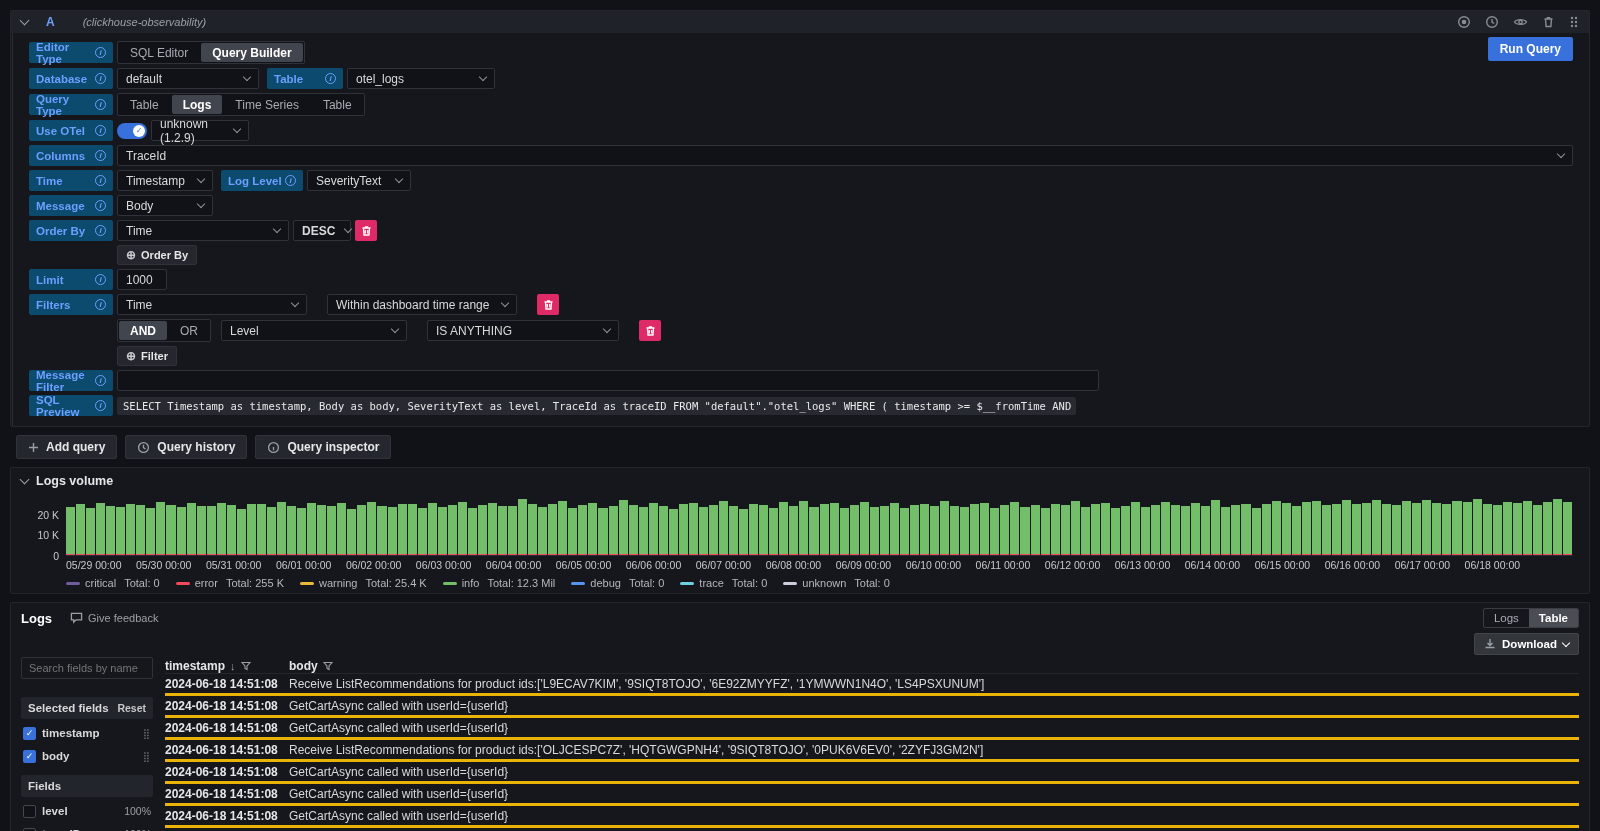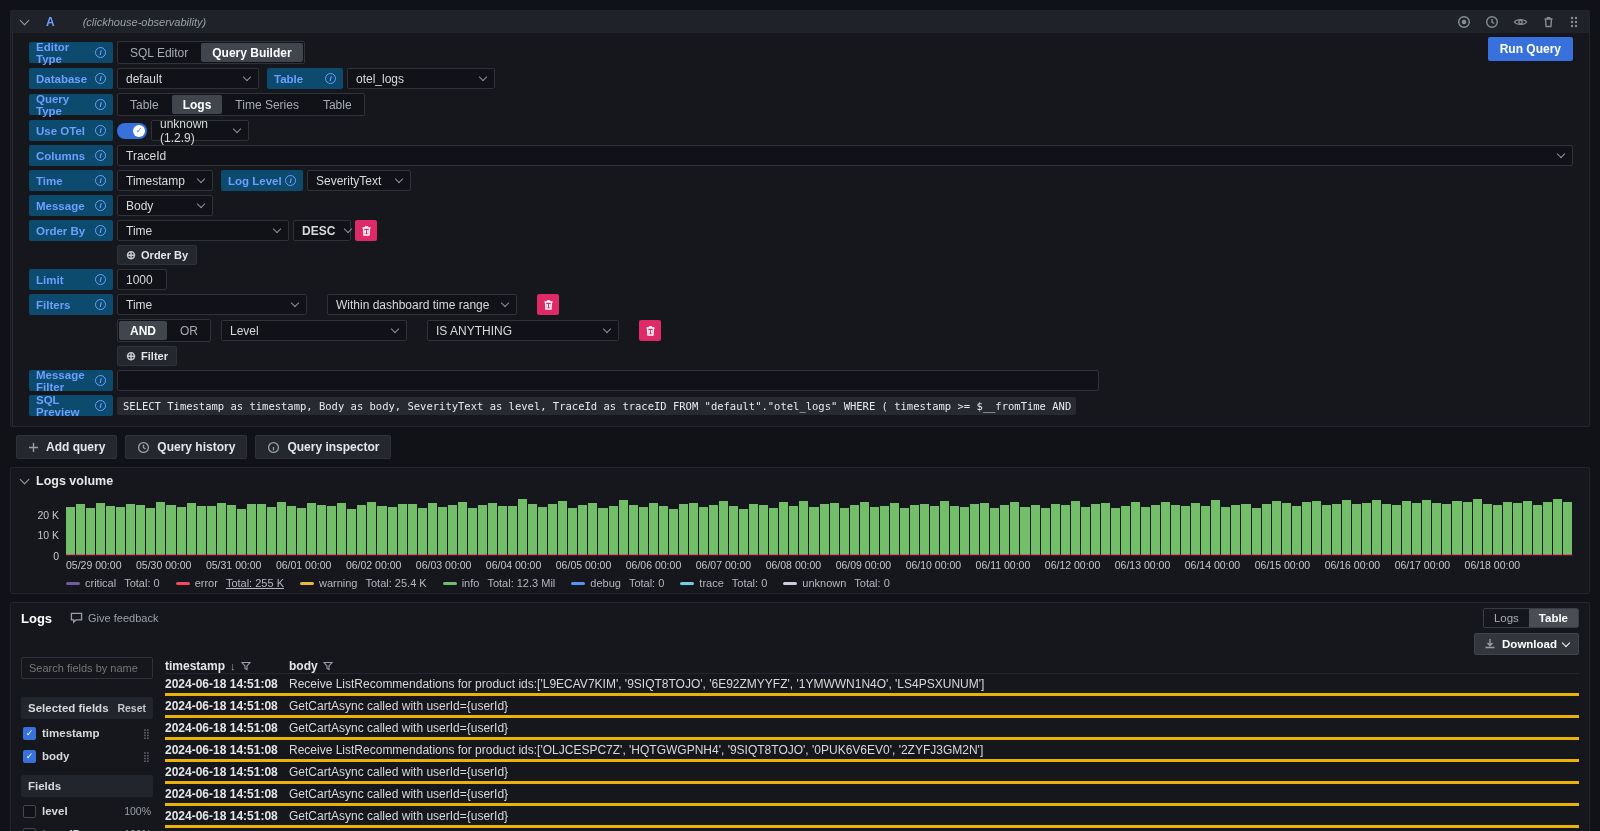--- a/index.html
+++ b/index.html
@@ -1031,21 +1031,21 @@
     </div>
     <div class="legend" id="legend">
         <span class="li">
           <span class="dash" style="background: rgb(112, 93, 160);"></span>
           <span>critical</span>
           <span style="margin-left: 3px;">Total: 0</span>
         </span>
         <span class="li">
           <span class="dash" style="background: rgb(242, 73, 92);"></span>
           <span>error</span>
-          <span style="margin-left: 3px; text-decoration: underline;">Total: 255 K</span>
+          <span style="margin-left: 3px;">Total: 255 K</span>
         </span>
         <span class="li">
           <span class="dash" style="background: rgb(234, 184, 57);"></span>
           <span>warning</span>
           <span style="margin-left: 3px;">Total: 25.4 K</span>
         </span>
         <span class="li">
           <span class="dash" style="background: rgb(115, 191, 105);"></span>
           <span>info</span>
           <span style="margin-left: 3px;">Total: 12.3 Mil</span>

